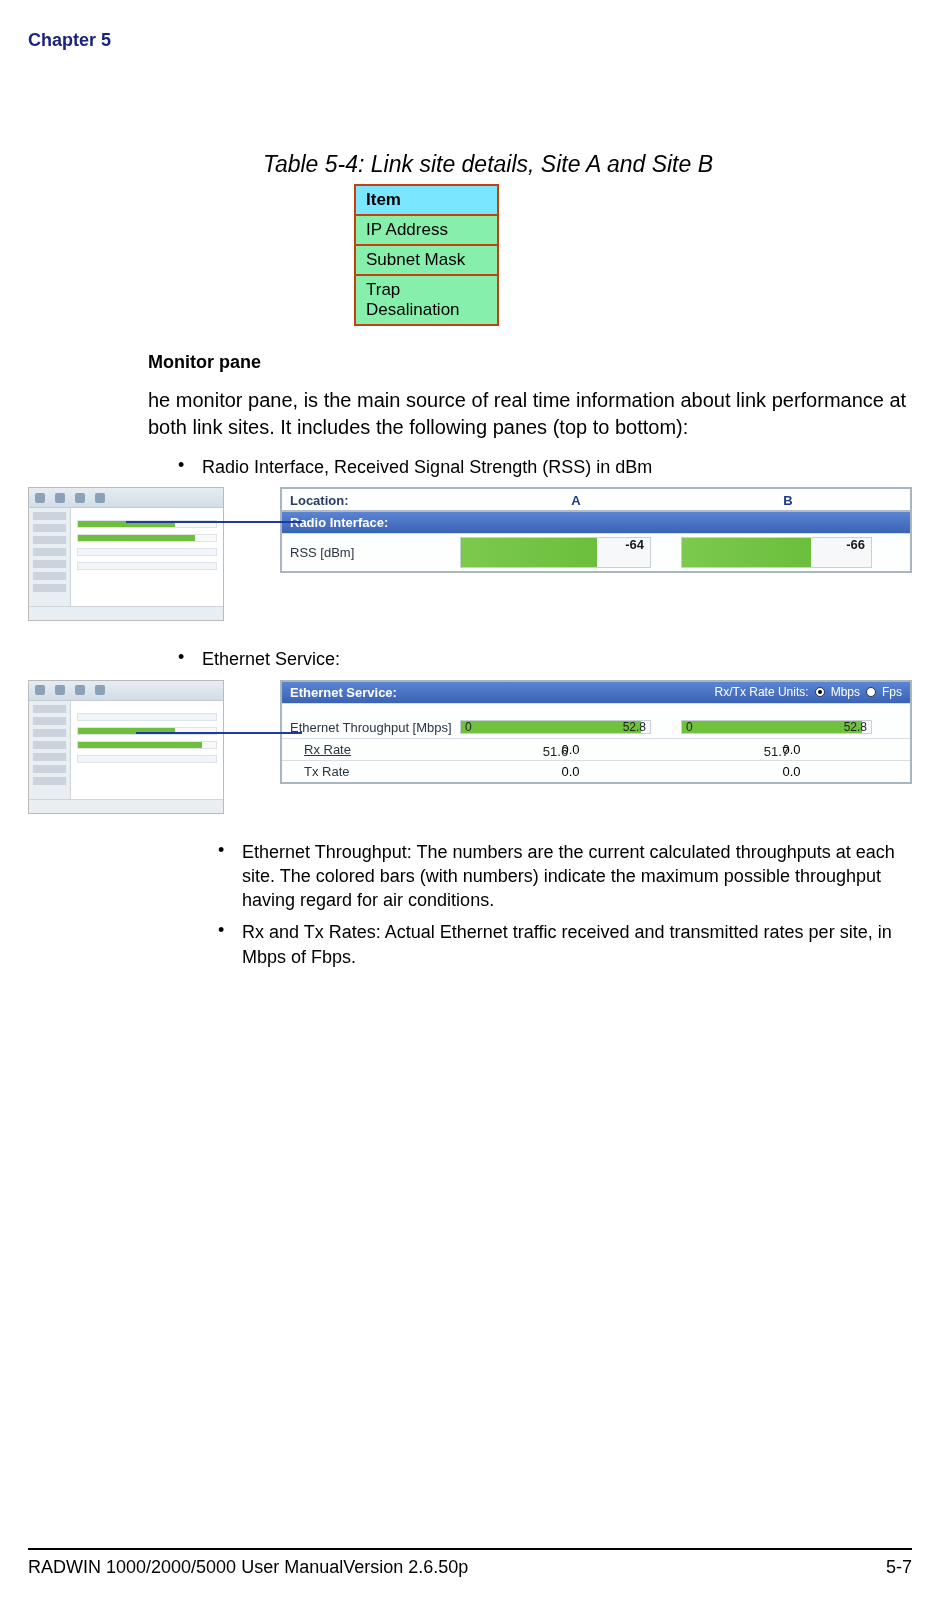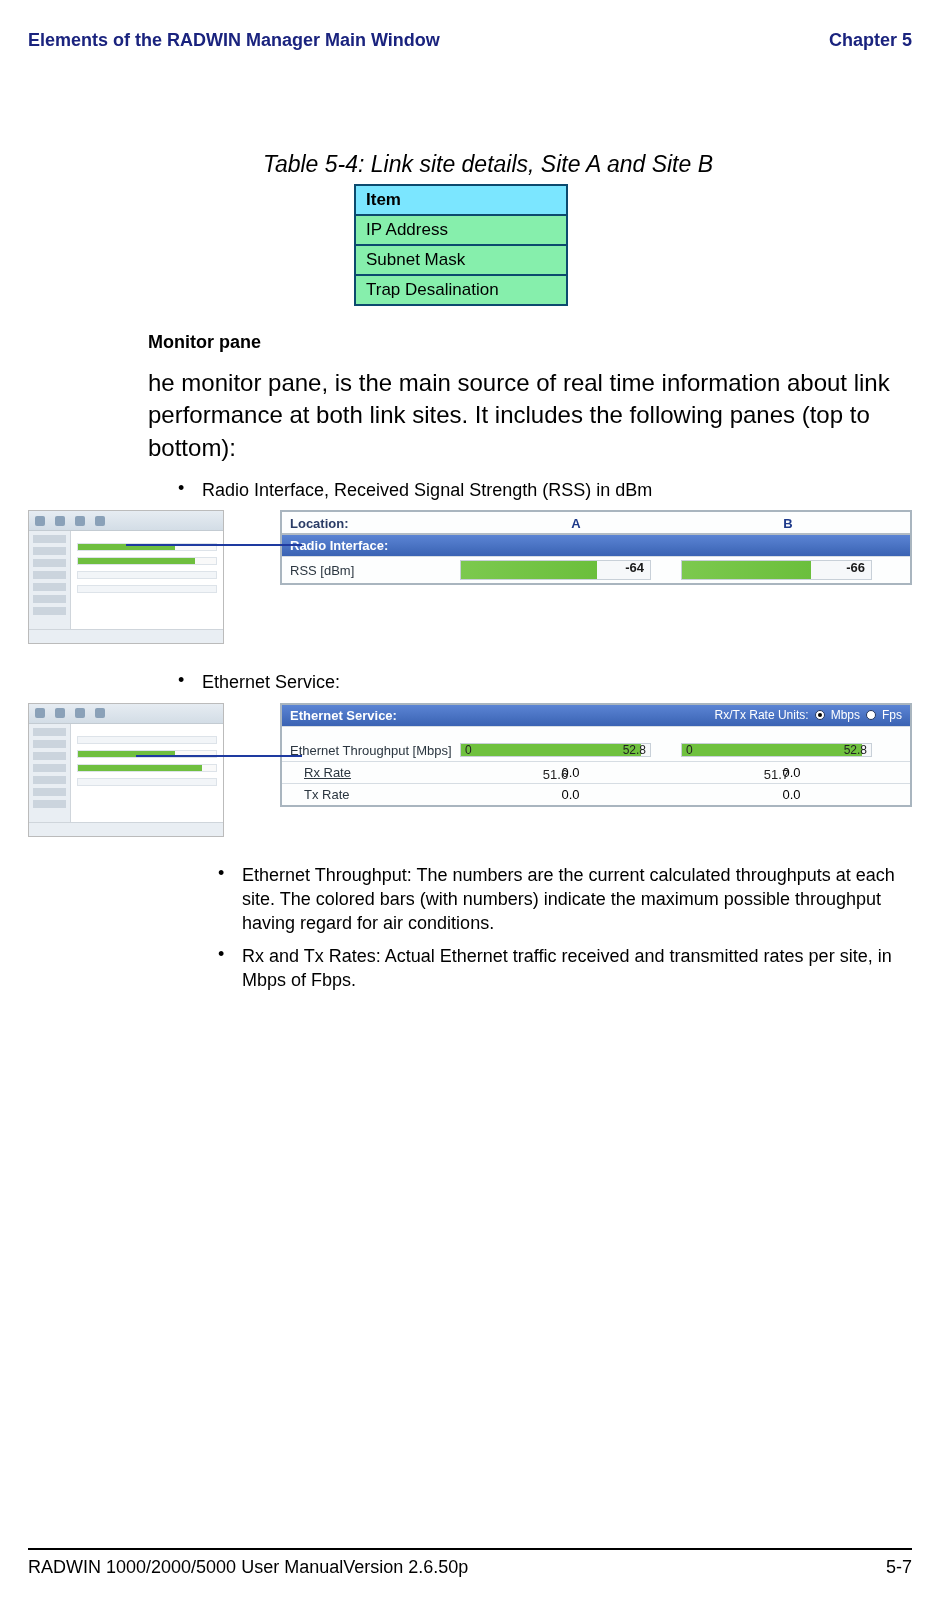--- a/index.html
+++ b/index.html
@@ -35,41 +35,41 @@
     margin-bottom: 6px;
     margin-left: 180px;
     width: 560px;
   }
   .item-table {
     border-collapse: collapse;
     margin-left: 326px;
     margin-bottom: 26px;
   }
   .item-table th, .item-table td {
-    border: 2px solid #0c4a6e;
+    border: 2px solid #c2410c;
     padding: 4px 10px;
     font-size: 17px;
     text-align: left;
-    width: 212px;
+    width: 143px;
   }
   .item-table th {
     background: #7be6ff;
     font-weight: bold;
   }
   .item-table td {
     background: #86efac;
   }
   .section-title {
     font-weight: bold;
     font-size: 18px;
     margin-left: 120px;
     margin-bottom: 14px;
   }
   .body-text {
-    font-size: 24px;
+    font-size: 20px;
     margin-left: 120px;
     margin-right: 0;
     margin-bottom: 14px;
     line-height: 1.35;
   }
   .bullet-row {
     display: flex;
     margin-left: 150px;
     margin-bottom: 8px;
   }
@@ -163,21 +163,21 @@
   .radio-dot { width:10px;height:10px;border-radius:50%;background:#fff;display:inline-block;position:relative;border:1px solid #23365d; }
   .radio-dot.on::after { content:""; position:absolute;left:2px;top:2px;width:4px;height:4px;border-radius:50%;background:#000; }
   .pane-row {
     display:flex; align-items:center;
     padding:3px 8px;
     border-top:1px solid #d6dde3;
   }
   .pane-row .rlab { width:170px; color:#2b3640; }
   .pane-row .cell { flex:1; display:flex; align-items:center; justify-content:flex-end; padding-right:30px; position:relative; }
   .rssbar {
-    width:100%; height:20px; border:1px solid #c8d0d8;
+    width:100%; height:31px; border:1px solid #c8d0d8;
     background:linear-gradient(90deg,#7cc94e 0%,#6bbf3c 72%,#f6f8fa 72%);
     position:relative;
   }
   .rssbar .val { position:absolute; right:6px; top:-1px; font-size:13px; font-weight:bold; color:#1a1a1a; }
   .tp-row .cell { justify-content:center; }
   .tp-bar {
     width:100%; height:14px; border:1px solid #c8d0d8;
     background:linear-gradient(90deg,#6fc13e 0%,#6fc13e 95%,#f6f8fa 95%);
     position:relative;
   }
@@ -199,21 +199,20 @@
   .footer-row {
     position:absolute; left:28px; right:28px; bottom:26px;
     display:flex; justify-content:space-between;
     font-size:18px;
   }
 </style>
 </head>
 <body>
 
 <div class="header-row">
-  <div class="header-left">Elements of the RADWIN Manager Main Window</div>
   <div class="header-right">Chapter 5</div>
 </div>
 
 <div class="table-caption">Table 5-4: Link site details, Site A and Site B</div>
 <table class="item-table">
   <tbody>
       <tr>
         <th>Item</th>
       </tr>
   <tr>

